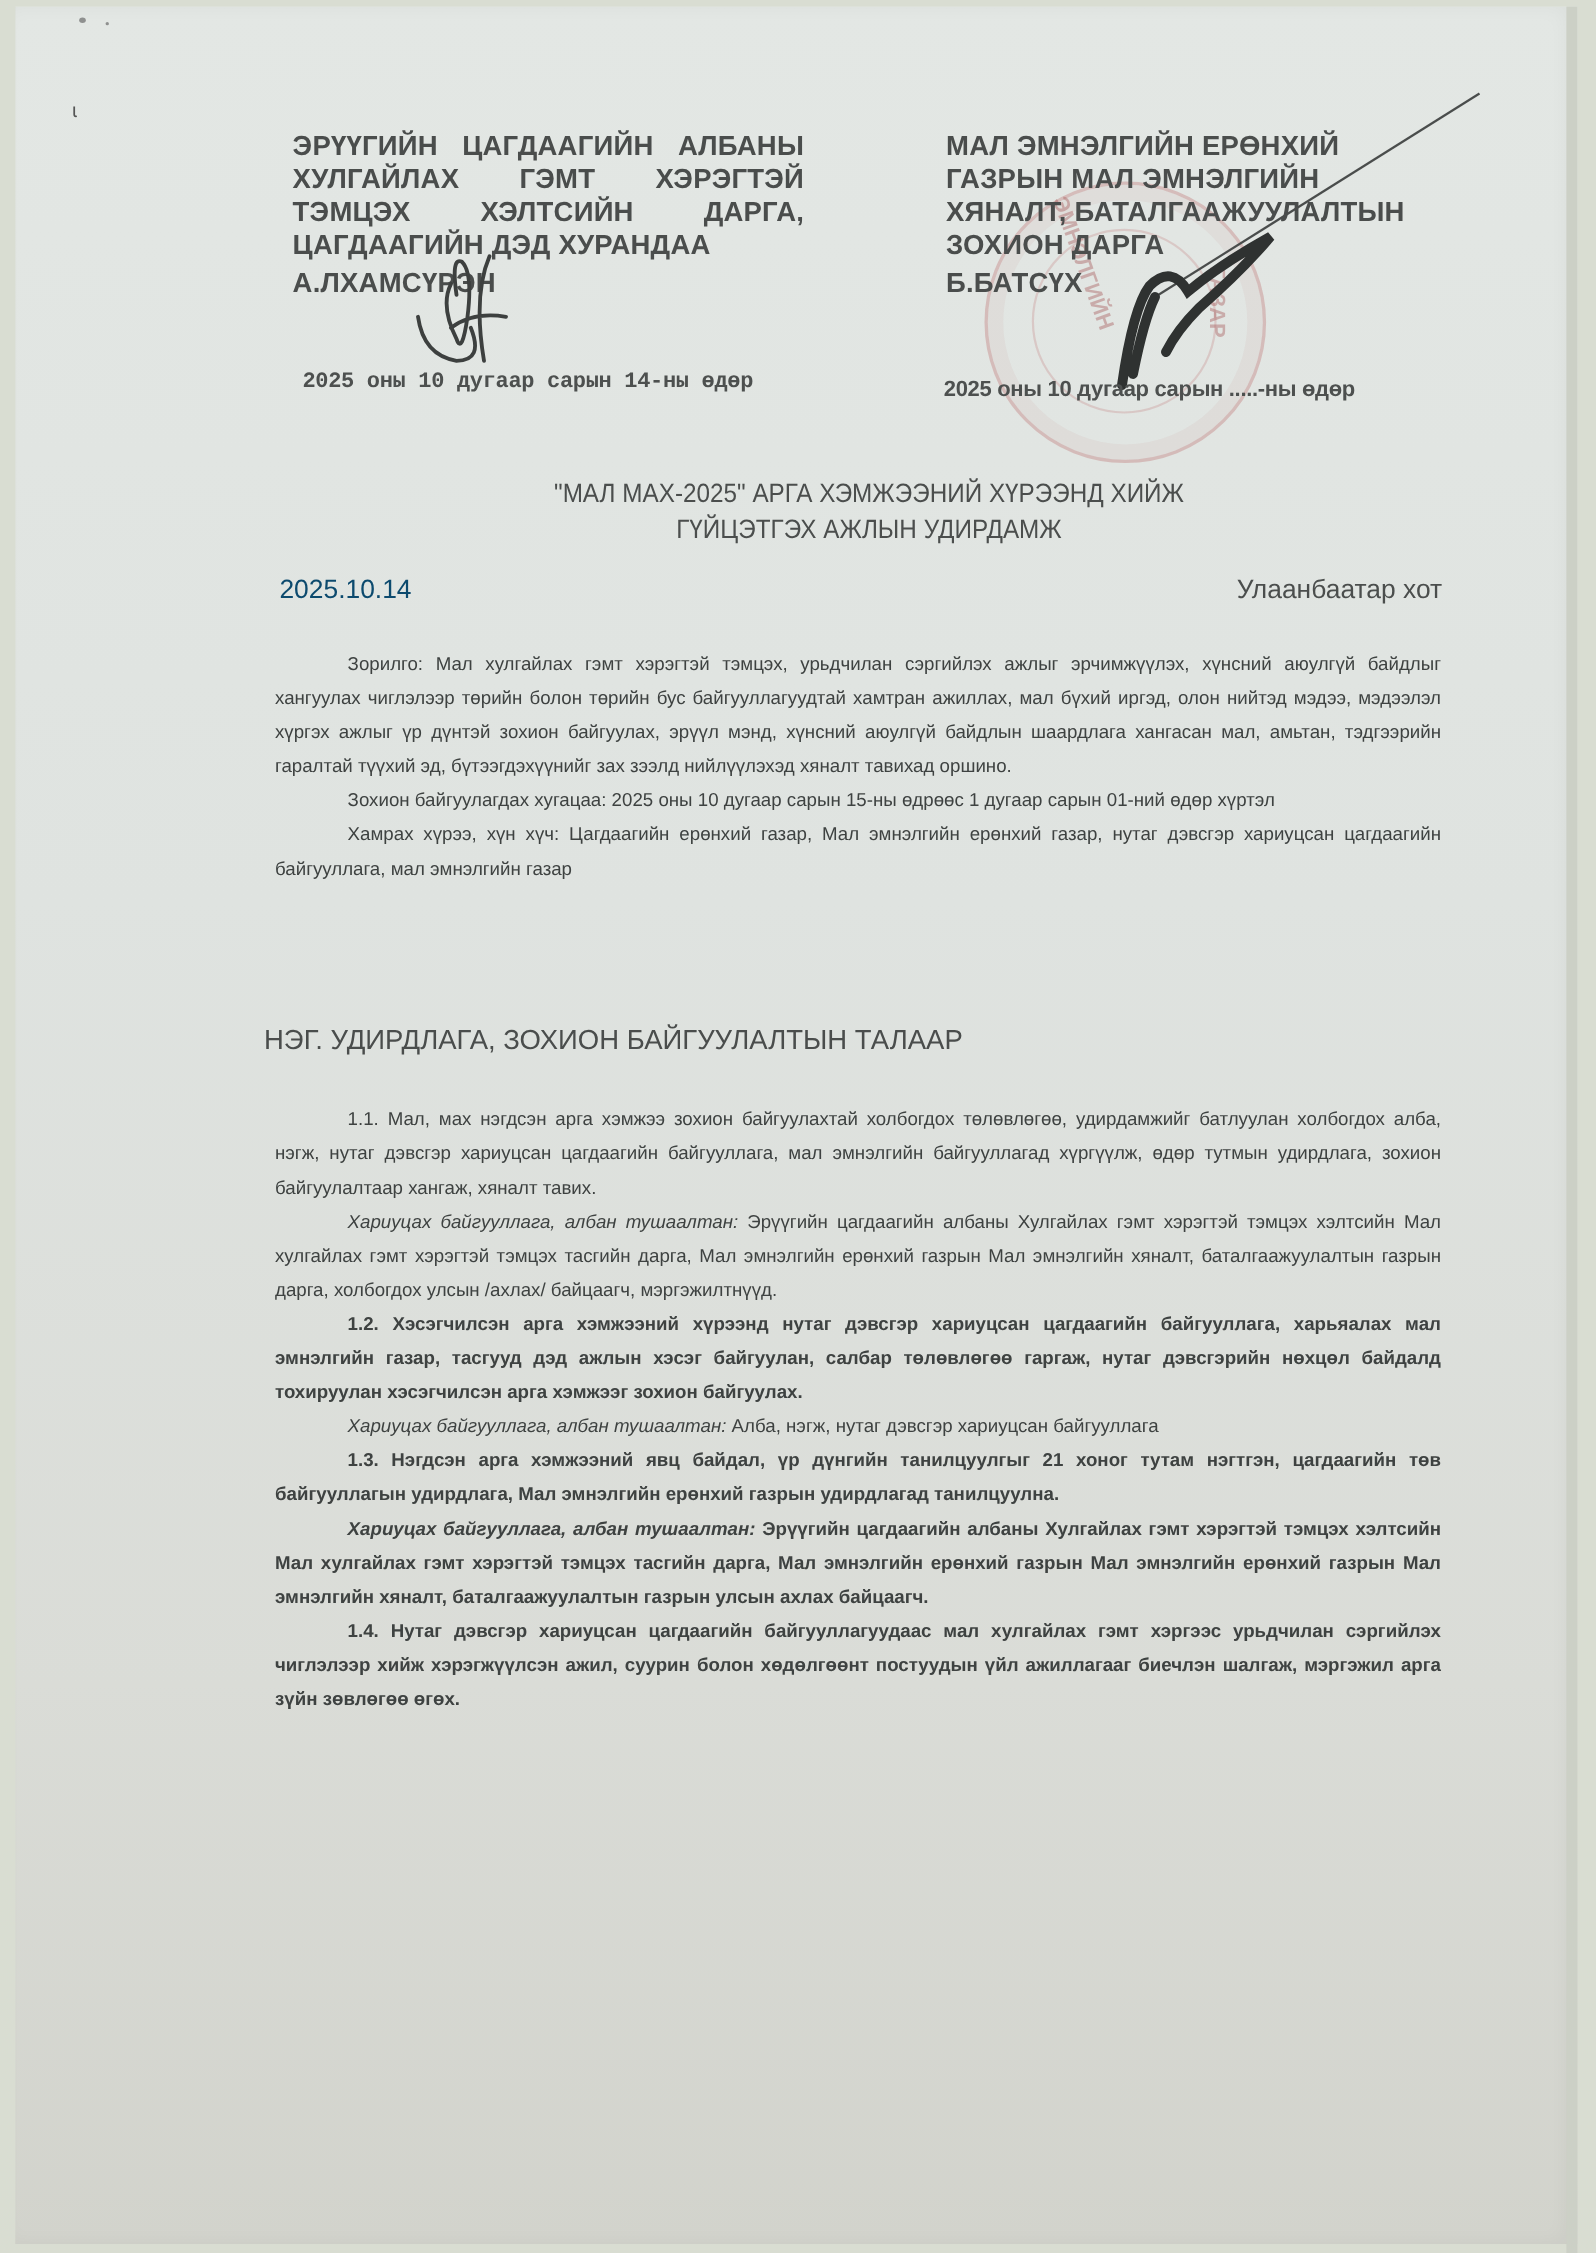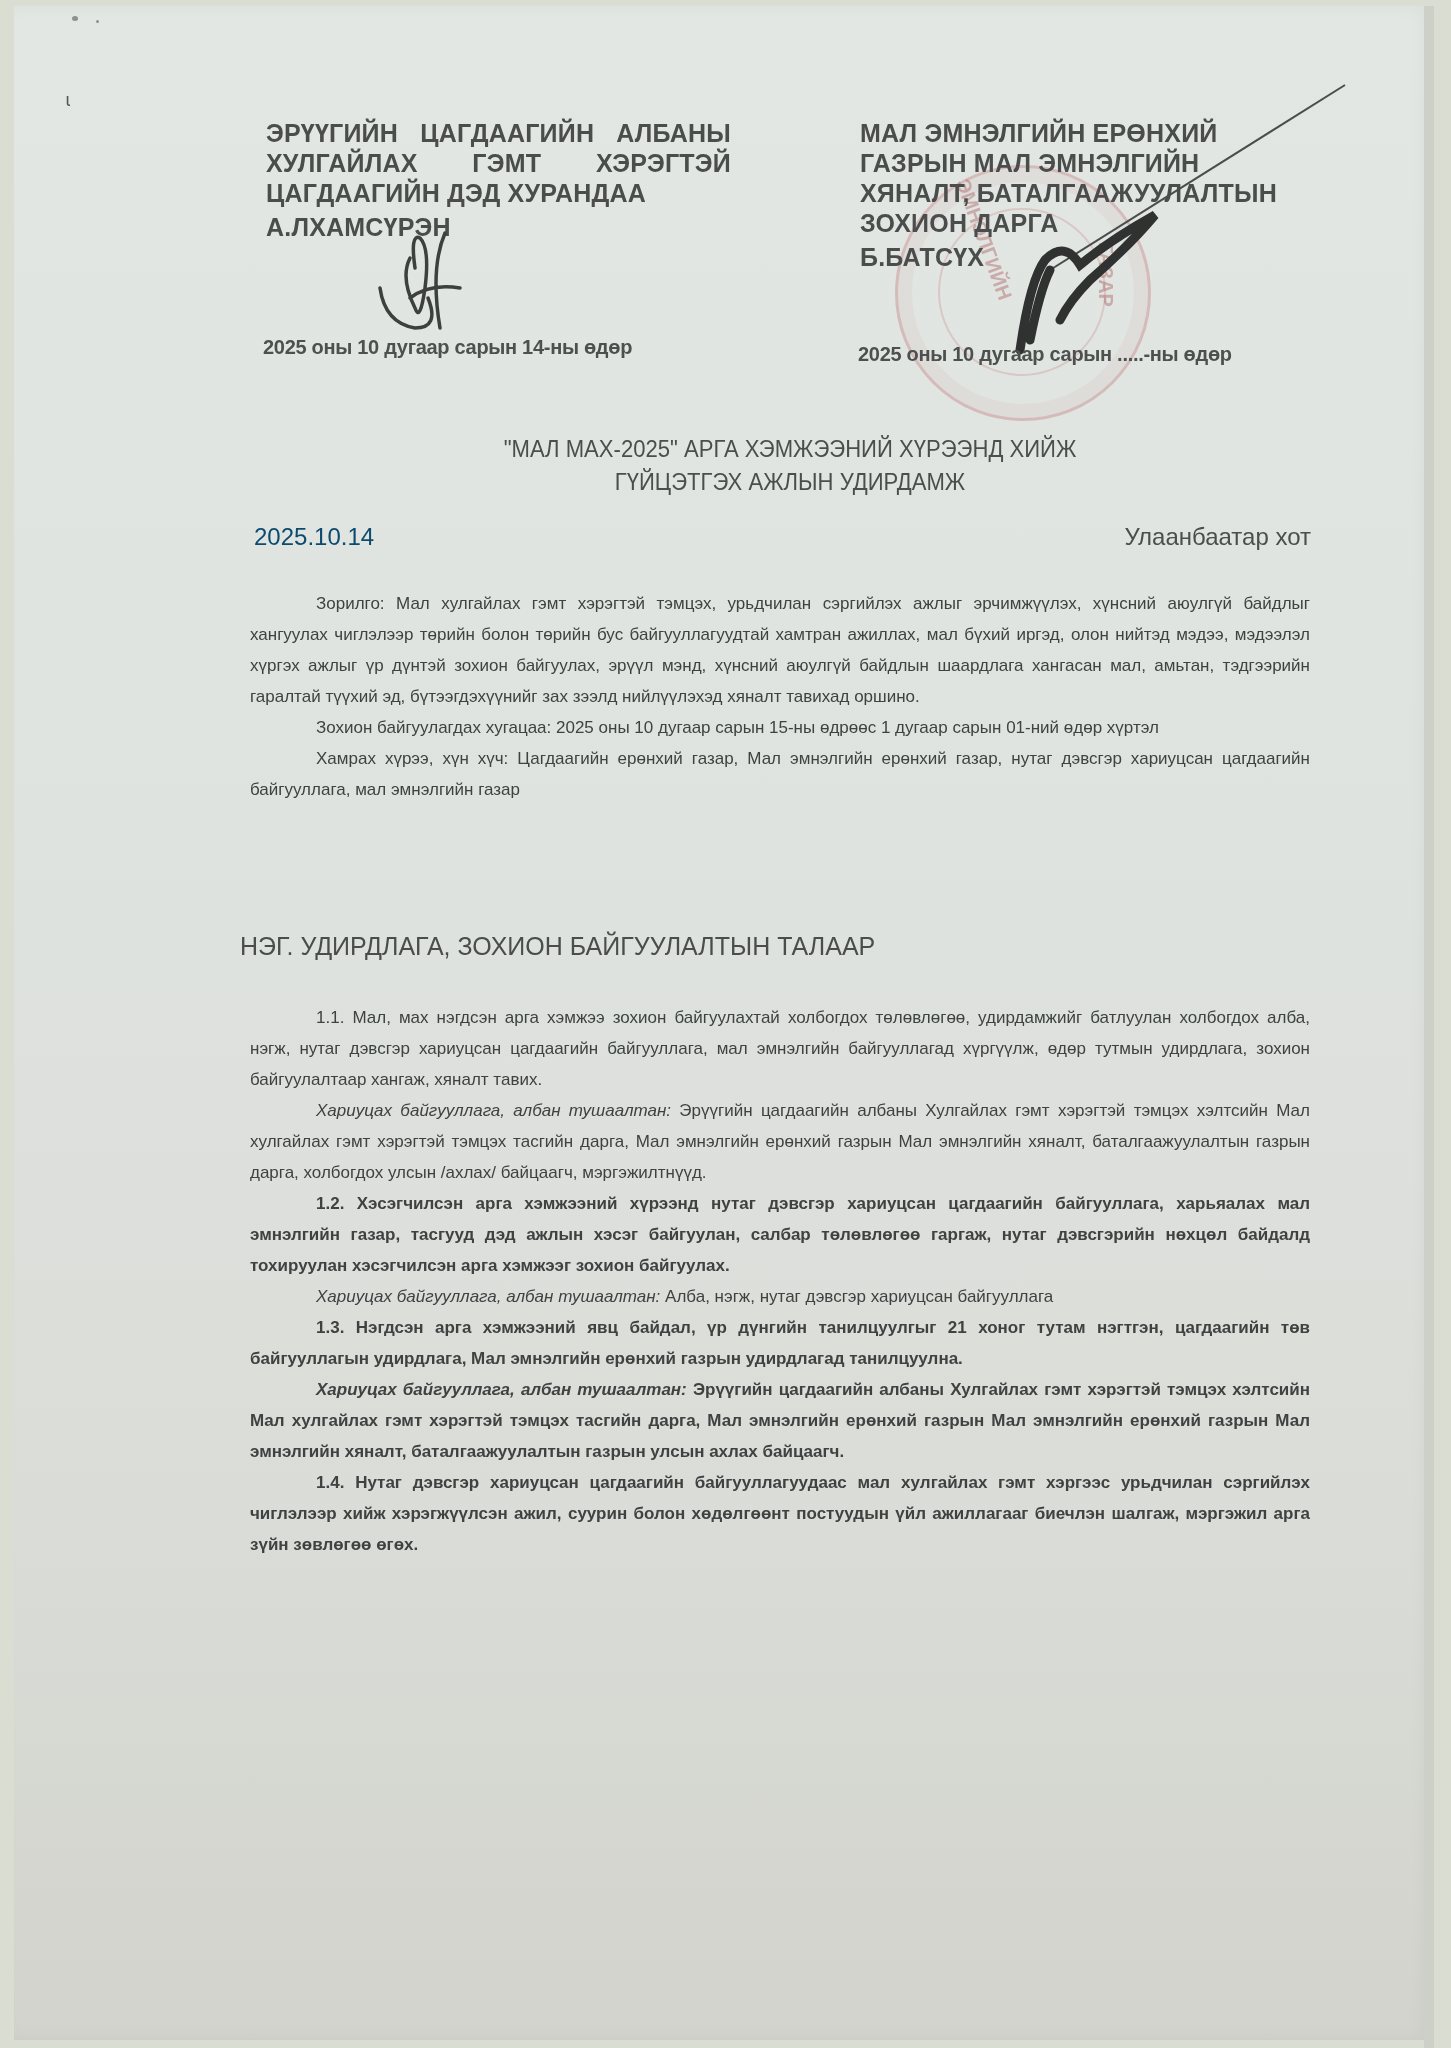--- a/index.html
+++ b/index.html
@@ -52,27 +52,28 @@
   <div class="edge-right"></div>
 </div>
 
 <div class="speck" style="left:72px;top:16px;width:6px;height:5px;"></div>
 <div class="speck" style="left:96px;top:20px;width:3px;height:3px;"></div>
 <div style="position:absolute;left:66px;top:90px;font-size:18px;color:#555;">ɩ</div>
 
 <div class="hdr hdr-left">
   <span class="line">ЭРҮҮГИЙН ЦАГДААГИЙН АЛБАНЫ</span>
   <span class="line">ХУЛГАЙЛАХ ГЭМТ ХЭРЭГТЭЙ</span>
+  <span class="line">ТЭМЦЭХ ХЭЛТСИЙН ДАРГА,</span>
   <span class="line last">ЦАГДААГИЙН ДЭД ХУРАНДАА</span>
   <span class="name">А.ЛХАМСҮРЭН</span>
 </div>
 <svg class="sig" style="left:370px;top:228px;" width="120" height="110" viewBox="0 0 120 110">
   <path d="M10 60 Q15 95 45 100 Q70 100 58 70 M40 30 Q30 50 45 80 Q50 95 55 60 Q60 20 50 10 Q40 5 45 40 M75 5 Q60 40 70 100 M40 70 Q60 55 90 60" fill="none" stroke="#3d403f" stroke-width="3.5" stroke-linecap="round"></path>
 </svg>
-<div class="date-line" style="left:263px;top:336px;">2025 оны 10 дугаар сарын 14-ны өдөр</div>
+<div class="date-line" style="left:275px;top:336px;font-family:Liberation Mono, monospace;">2025 оны 10 дугаар сарын 14-ны өдөр</div>
 
 <div class="stamp">
   <div class="stamp-inner"></div>
   <span class="stamp-text" style="left:22px;top:60px;transform:rotate(70deg);">ЭМНЭЛГИЙН</span>
   <span class="stamp-text" style="left:175px;top:95px;transform:rotate(90deg);">ГАЗАР</span>
 </div>
 <div class="hdr hdr-right">
   <span class="line last">МАЛ ЭМНЭЛГИЙН ЕРӨНХИЙ</span>
   <span class="line last">ГАЗРЫН МАЛ ЭМНЭЛГИЙН</span>
   <span class="line last">ХЯНАЛТ, БАТАЛГААЖУУЛАЛТЫН</span>

